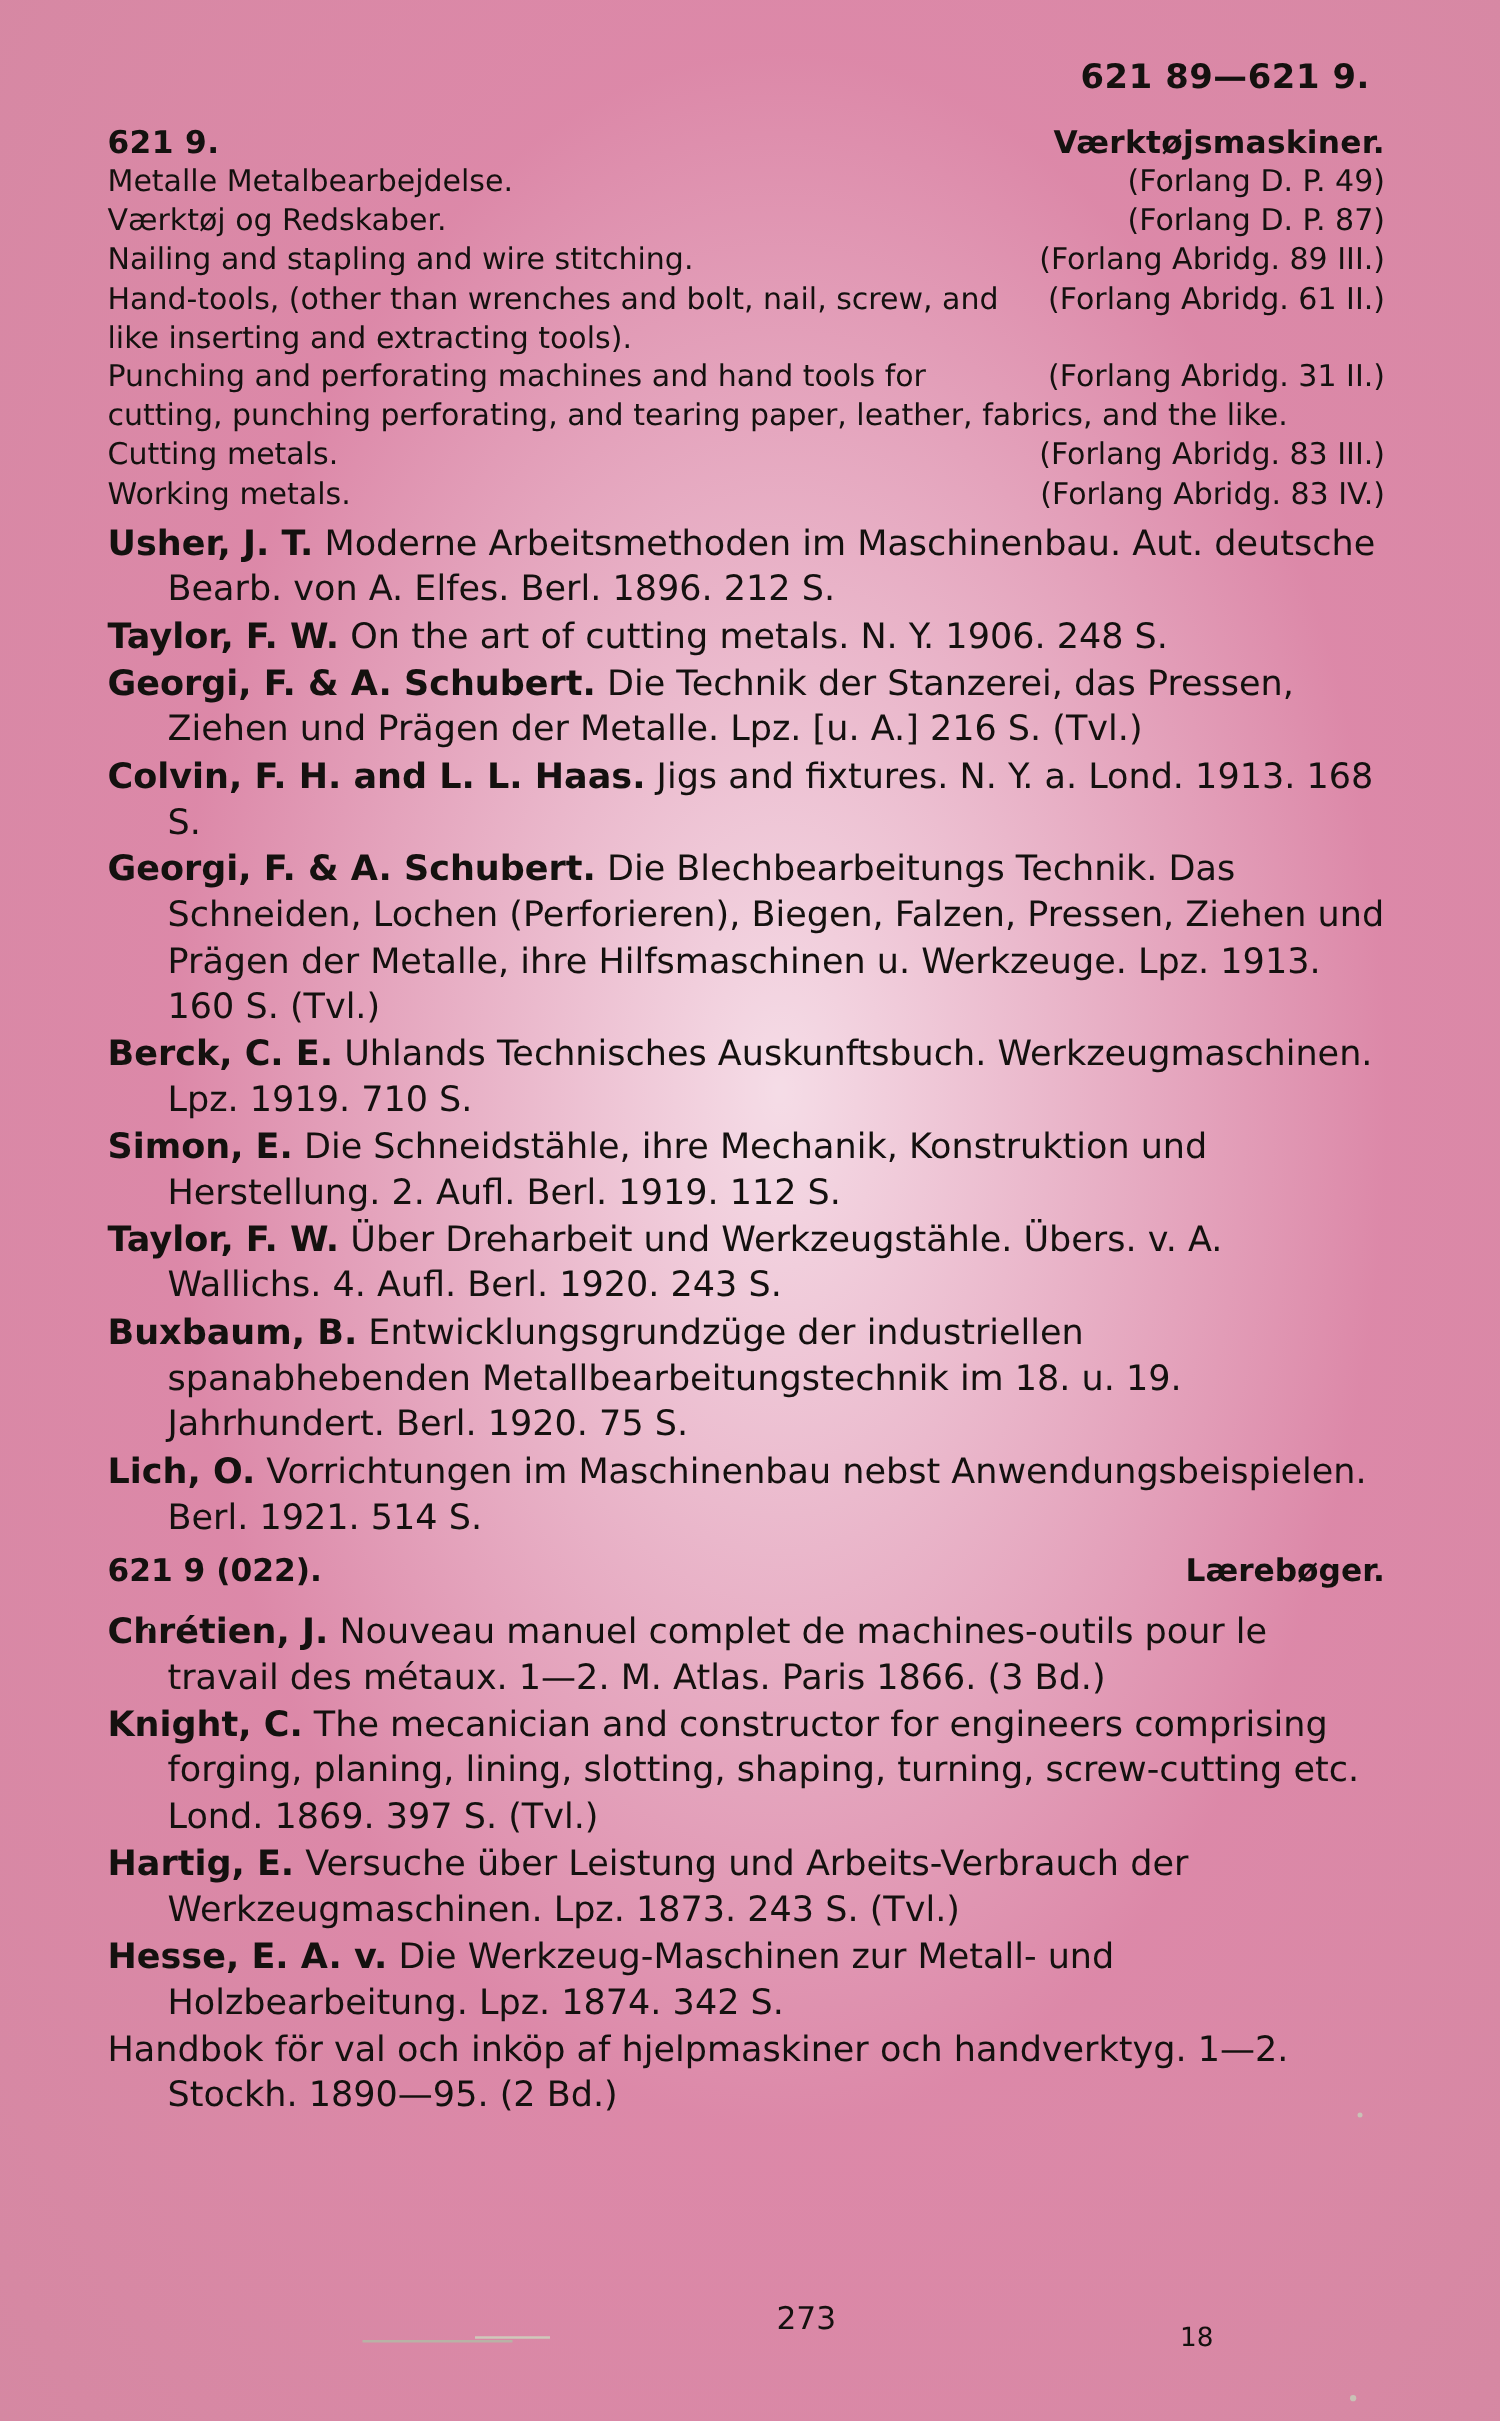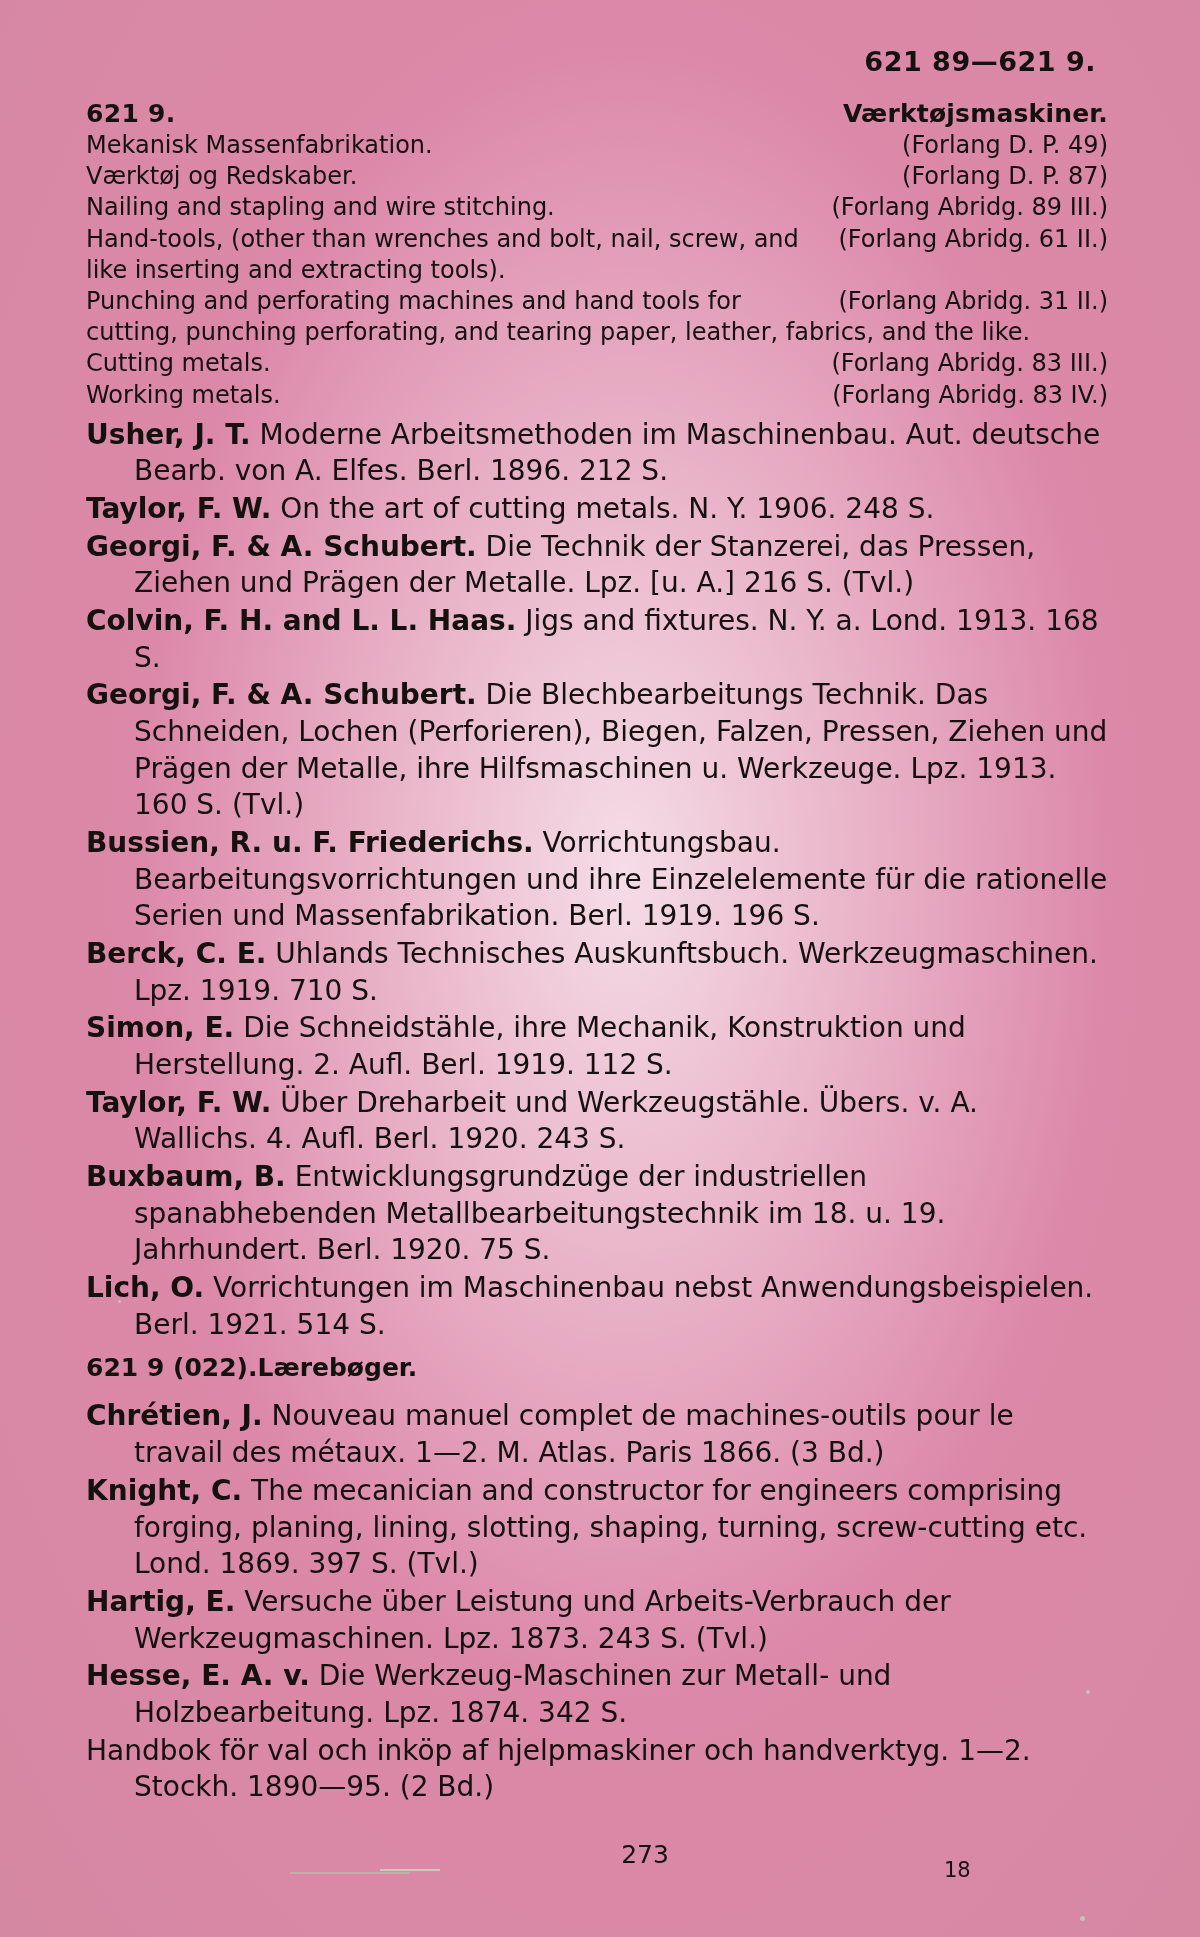--- a/index.html
+++ b/index.html
@@ -84,20 +84,21 @@
     padding-left: 48px;
   }
   .entry > .au {
     font-weight: bold;
     margin-left: -48px;
   }
   .entry .rest { }
 
   .subclass-line {
     display: flex;
+    justify-content: space-between;
     align-items: baseline;
     font-weight: bold;
     font-size: 25px;
     margin: 10px 0 2px 0;
   }
 
   .footer {
     position: absolute;
     left: 0;
     top: 1840px;
@@ -148,21 +149,21 @@
     <div class="running-head">621 89—621 9.</div>
 
     <div class="class-line">
       <span class="left">621 9.</span>
       <span class="right">Værktøjsmaskiner.</span>
     </div>
 
     <div class="scope">
 
       <div class="scope-row">
-        <span class="sl">Mekanisk Massenfabrikation.</span>
+        <span class="sl">Metalle Metalbearbejdelse.</span>
         <span class="sr">(Forlang D. P. 49)</span>
       </div>
 
       <div class="scope-row">
         <span class="sl">Værktøj og Redskaber.</span>
         <span class="sr">(Forlang D. P. 87)</span>
       </div>
 
       <div class="scope-row">
         <span class="sl">Nailing and stapling and wire stitching.</span>
@@ -211,24 +212,20 @@
       <div class="entry">
         <span class="au">Colvin, F. H. and L. L. Haas.</span>
         <span class="rest">Jigs and fixtures. N. Y. a. Lond. 1913. 168 S.</span>
       </div>
 
       <div class="entry">
         <span class="au">Georgi, F. &amp; A. Schubert.</span>
         <span class="rest">Die Blechbearbeitungs Technik. Das Schneiden, Lochen (Perforieren), Biegen, Falzen, Pressen, Ziehen und Prägen der Metalle, ihre Hilfsmaschinen u. Werkzeuge. Lpz. 1913. 160 S. (Tvl.)</span>
       </div>
 
-      <div class="entry">
-        <span class="au">Bussien, R. u. F. Friederichs.</span>
-        <span class="rest">Vorrichtungsbau. Bearbeitungsvorrichtungen und ihre Einzelelemente für die rationelle Serien und Massenfabrikation. Berl. 1919. 196 S.</span>
-      </div>
 
       <div class="entry">
         <span class="au">Berck, C. E.</span>
         <span class="rest">Uhlands Technisches Auskunftsbuch. Werkzeugmaschinen. Lpz. 1919. 710 S.</span>
       </div>
 
       <div class="entry">
         <span class="au">Simon, E.</span>
         <span class="rest">Die Schneidstähle, ihre Mechanik, Konstruktion und Herstellung. 2. Aufl. Berl. 1919. 112 S.</span>
       </div>

